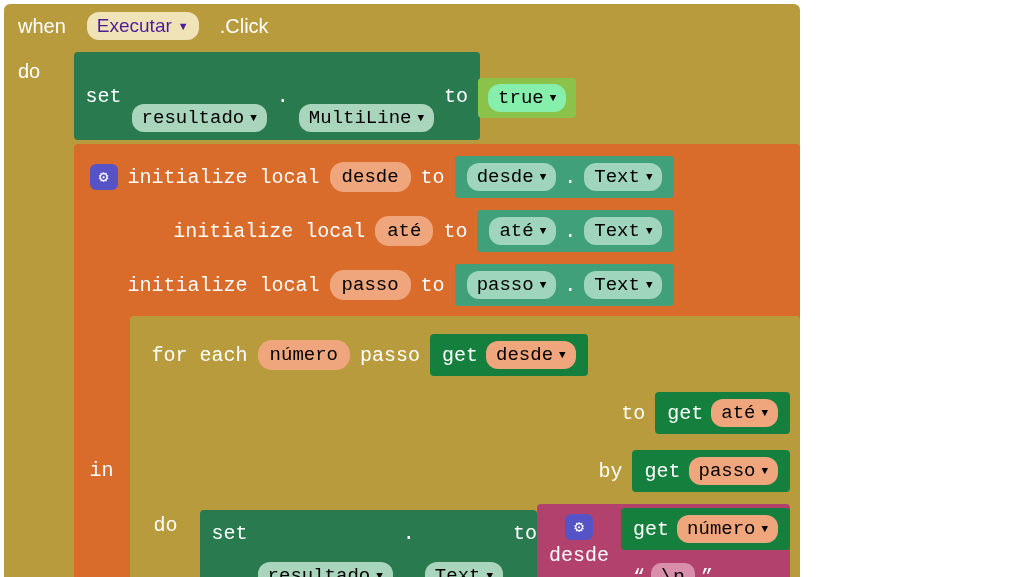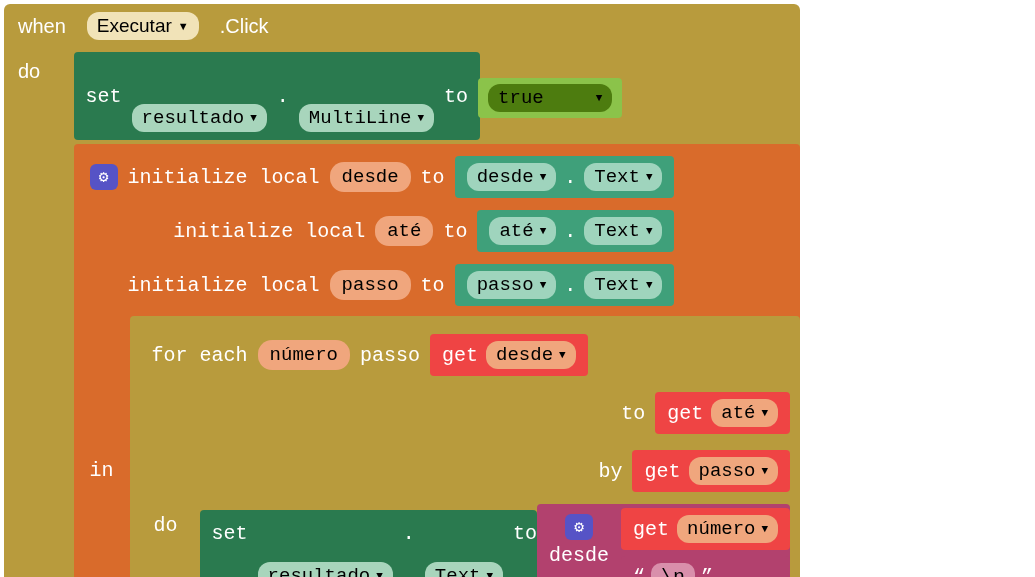--- a/index.html
+++ b/index.html
@@ -1,22 +1,22 @@
 <!DOCTYPE html>
 <html><head>
 <meta charset="utf-8">
 <style>
 * { box-sizing: border-box; margin: 0; padding: 0; }
 body { font-family: -apple-system, Helvetica, Arial, sans-serif; font-size: 20px; background: #fff; padding: 4px; }
 .dd { display: inline-flex; align-items: center; border-radius: 12px; padding: 3px 10px; font-size: 19px; }
 .dd-arrow { margin-left: 6px; font-size: 11px; }
 .slot { display: inline-flex; align-items: center; border-radius: 14px; padding: 4px 12px; font-size: 19px; }
-.olive-dd { background: #f1e3b8; color: #000000; }
+.olive-dd { background: #f1e3b8; color: #4c1d95; }
 .green-dd { background: #a8d5bc; color: #000; margin-top: 44px; }
-.lime-dd { background: #4d7c0f; color: #000; gap: 46px; }
+.lime-dd { background: #86efac; color: #000; }
 .orange-slot { background: #f0a67d; color: #000; }
 .teal-dd { background: #9fd4bd; color: #000; }
 .purple-gear { background: #5653c6; color: #fff; border-radius: 6px; padding: 2px 6px; font-size: 16px; display: inline-flex; align-items: center; justify-content: center; width: 28px; height: 26px; }
 
 
 .event-block { background: #b89b3d; border-radius: 6px; padding: 0; position: relative; }
 .event-header { display: flex; align-items: center; gap: 21px; padding: 8px 14px; color: #fff; }
 .event-body { padding: 4px 0 12px 14px; }
 .do-label { color: #fff; display: inline-block; width: 50px; vertical-align: top; padding-top: 8px; }
 
@@ -36,21 +36,21 @@
 
 
 .teal-block { background: #3fa07a; border-radius: 4px; padding: 7px 12px; display: inline-flex; align-items: center; gap: 8px; color: #fff; }
 
 
 .for-block { background: #b89b3d; border-radius: 4px; padding: 10px; color: #fff; }
 .for-header { display: flex; align-items: center; gap: 10px; padding: 8px 12px; justify-content: flex-end; padding-right: 0; }
 .for-header-first { justify-content: flex-start; padding-right: 0; }
 
 
-.get-block { background: #ef4444; border-radius: 4px; padding: 7px 12px; display: inline-flex; align-items: center; gap: 8px; color: #fff; }
+.get-block { background: #15803d; border-radius: 4px; padding: 7px 12px; display: inline-flex; align-items: center; gap: 8px; color: #fff; }
 
 
 .join-block { background: #b2416e; border-radius: 4px; padding: 6px 0 6px 10px; display: inline-flex; flex-direction: column; gap: 6px; color: #fff; }
 .string-block { background: #b2416e; border-radius: 4px; padding: 7px 12px; color: #fff; display: inline-flex; align-items: center; gap: 6px; }
 .string-inner { background: #d98fab; color: #000; border-radius: 10px; padding: 3px 10px; }
 
 
 .conn { display: flex; align-items: center; }
 
 

